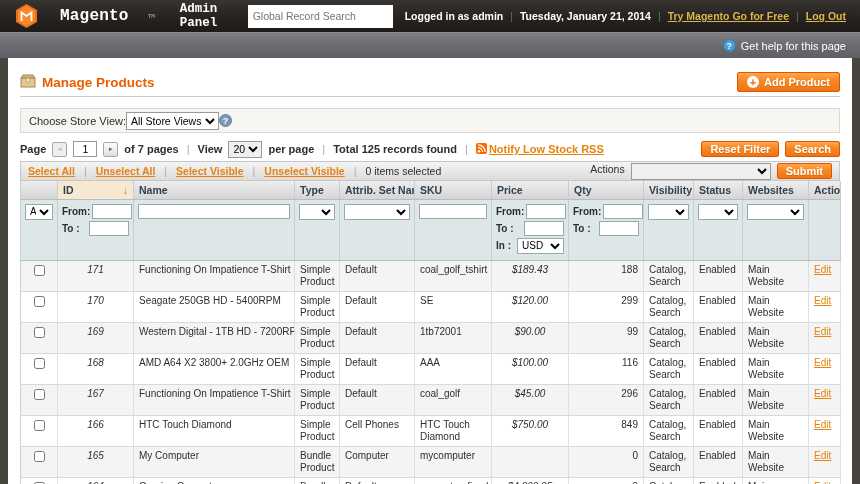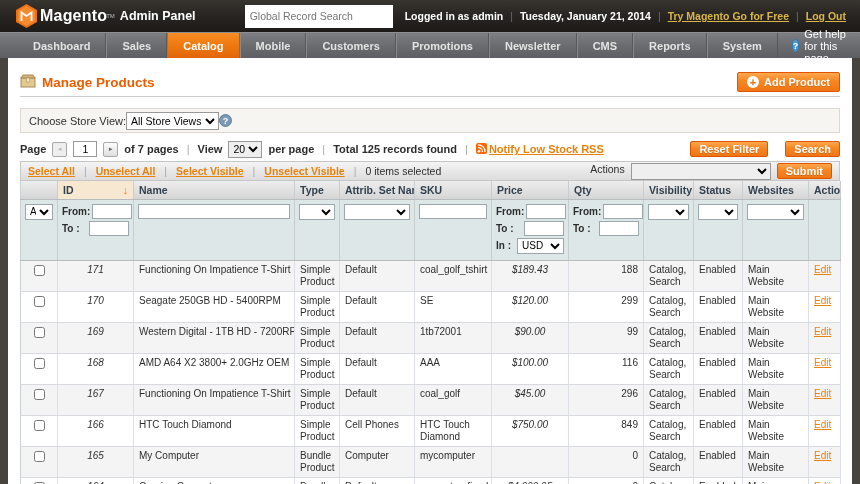--- a/index.html
+++ b/index.html
@@ -2,21 +2,21 @@
 <html><head>
 <meta charset="utf-8">
 <style>
   * { margin:0; padding:0; box-sizing:border-box; }
   html,body { width:860px; height:484px; overflow:hidden; background:#47433f;
               font-family:"Liberation Sans", sans-serif; }
 
   
   .topbar { height:32px; background:linear-gradient(180deg,#38342f 0%,#262320 55%,#1d1a17 100%);
             display:flex; align-items:center; padding:0 10px; }
-  .logo { display:flex; align-items:center; gap:3px; cursor:pointer; margin-left:6px; }
+  .logo { display:flex; align-items:center; gap:23px; cursor:pointer; margin-left:6px;font-family:Liberation Mono, monospace; }
   .logo-mark { display:inline-flex; }
   .logo-text { color:#fff; font-size:16px; font-weight:bold; letter-spacing:.2px; }
   .logo-tm { color:#bbb; font-size:6px; vertical-align:top; margin-left:-4px; }
   .logo-suffix { color:#fff; font-size:12.5px; font-weight:bold; margin-left:2px; }
   .global-search { margin-left:auto; width:148px; height:23px; border:1px solid #fff;
                    font-size:10.5px; color:#777; padding:0 4px; background:#fff; }
   .session { display:flex; align-items:center; gap:7px; margin-left:12px; margin-right:4px;
              font-size:10.5px; color:#fff; font-weight:bold; white-space:nowrap; }
   .session .sep { color:#6d6a66; font-weight:normal; }
   .gold { color:#d9b64a; text-decoration:underline; cursor:pointer; }
@@ -62,21 +62,21 @@
   .pg-btn { width:15px; height:15px; border:1px solid #a9a9a9; background:linear-gradient(#fdfdfd,#dedede);
             display:inline-flex; align-items:center; justify-content:center; font-size:6px; color:#666;
             border-radius:2px; }
   .pg-btn.disabled { color:#bbb; background:#eee; cursor:default; }
   .pg-btn.enabled { cursor:pointer; }
   .page-input { width:24px; height:16px; border:1px solid #999; text-align:center; font-size:10.5px; }
   .pager-row select { height:17px; font-size:10.5px; border:1px solid #999; }
   .pager-sep { color:#aaa; font-weight:normal; padding:0 2px; }
   .olink { color:#e8820c; text-decoration:underline; cursor:pointer; font-weight:bold; }
   .rss-icon { display:inline-flex; margin-right:2px; vertical-align:-1px; }
-  .pager-right { margin-left:auto; display:flex; gap:17px; }
+  .pager-right { margin-left:auto; display:flex; gap:6px; }
 
   .toolbar { margin-top:2px; height:20px; background:linear-gradient(180deg,#f4f4f4,#dcdcdc);
              border:1px solid #c6c6c6; display:flex; align-items:center; gap:7px; padding:0 7px;
              font-size:10.5px; }
   .toolbar .count { color:#2d2d2d; font-weight:normal; }
   .toolbar-right { margin-left:auto; display:flex; align-items:flex-start; gap:6px; }
   .toolbar-right .label { color:#2d2d2d; }
   .toolbar-right select { width:140px; height:17px; font-size:10.5px; border:1px solid #999; }
   .btn.small { padding:1px 8px; font-size:11px; }
 
@@ -140,32 +140,20 @@
     <span class="sep">|</span>
     <span>Tuesday, January 21, 2014</span>
     <span class="sep">|</span>
     <a class="gold">Try Magento Go for Free</a>
     <span class="sep">|</span>
     <a class="gold">Log Out</a>
   </div>
 </header>
 
 <nav class="navbar">
-  <div class="nav-items">
-      <a class="nav-item">Dashboard</a>
-      <a class="nav-item">Sales</a>
-      <a class="nav-item active">Catalog</a>
-      <a class="nav-item">Mobile</a>
-      <a class="nav-item">Customers</a>
-      <a class="nav-item">Promotions</a>
-      <a class="nav-item">Newsletter</a>
-      <a class="nav-item">CMS</a>
-      <a class="nav-item">Reports</a>
-      <a class="nav-item">System</a>
-    </div>
   <div class="nav-help">
     <span class="help-circle">?</span>
     <span>Get help for this page</span>
   </div>
 </nav>
 
 <div class="wrapper">
 
   <div class="page-head">
     <h3 class="page-title">

